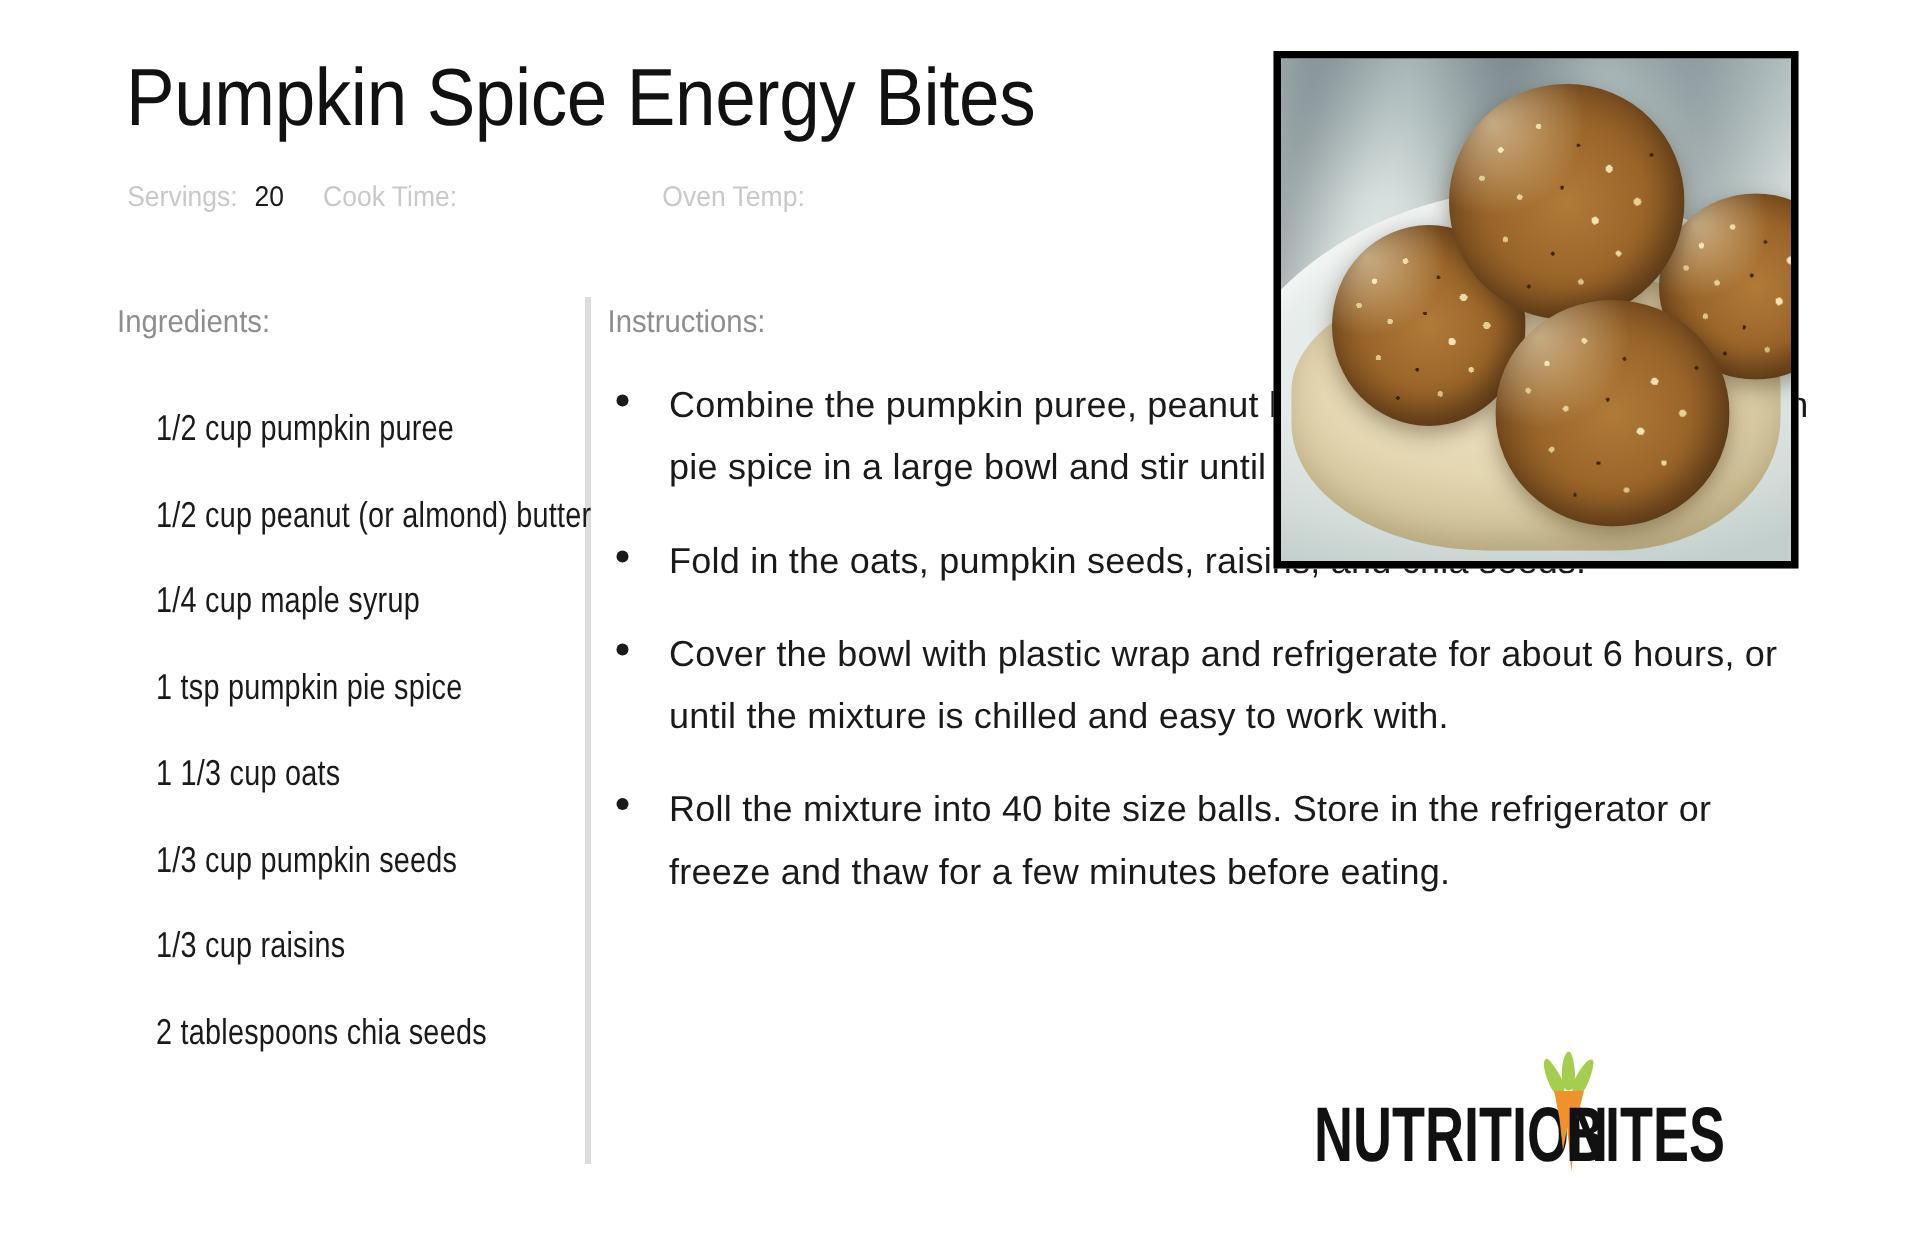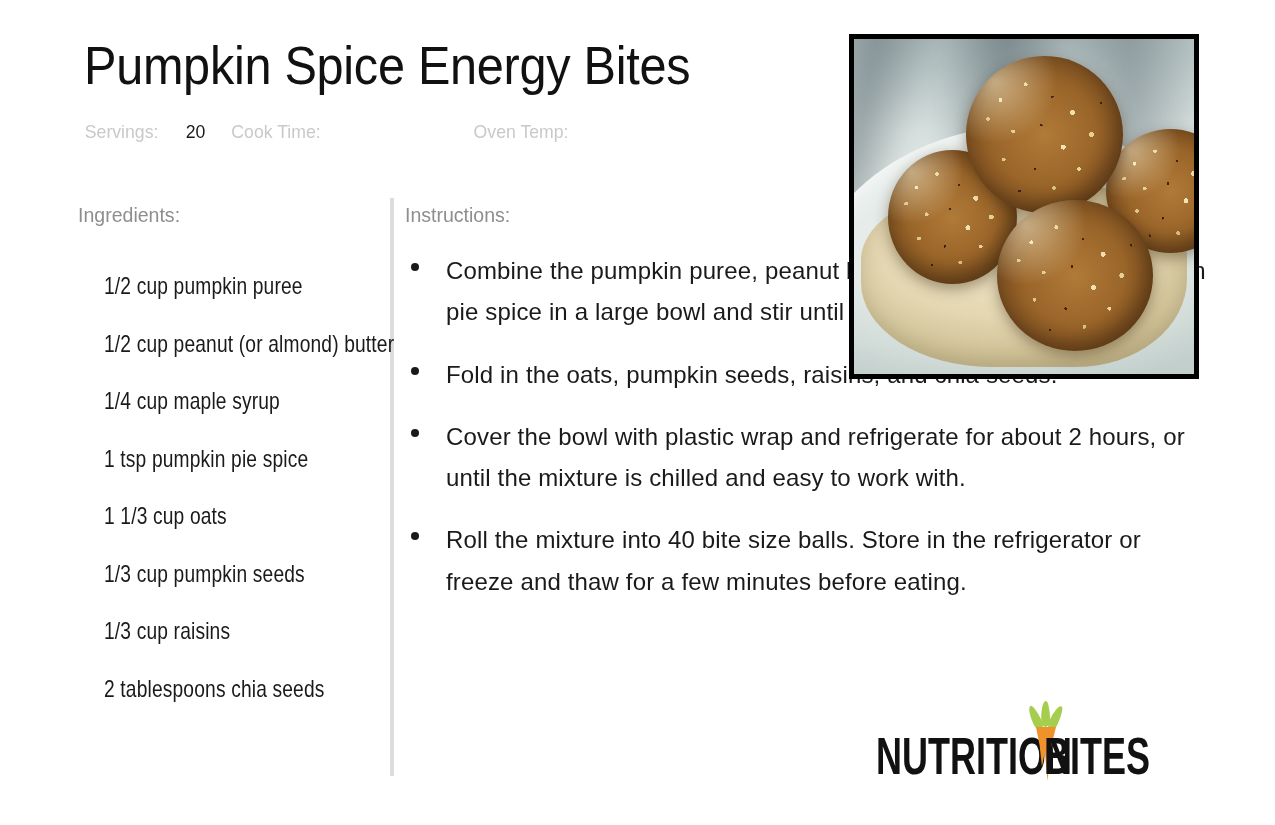--- a/index.html
+++ b/index.html
@@ -38,21 +38,21 @@
     position: absolute;
     left: 82px;
     top: 121px;
     height: 26px;
     display: flex;
     align-items: baseline;
     font-size: 19px;
     color: #c9c9c9;
     white-space: nowrap;
   }
-  .meta-group { display: flex; align-items: flex-end; gap: 16px; }
+  .meta-group { display: flex; align-items: flex-end; }
   .meta-label {
     color: #c9c9c9;
     font-family: "Liberation Sans", sans-serif;
     transform: scaleX(0.93);
     transform-origin: left baseline;
     display: inline-block;
   }
   .meta-value {
     color: #1a1a1a;
     font-size: 19px;
@@ -308,21 +308,21 @@
     <li class="ingredient-item">1/3 cup pumpkin seeds</li>
     <li class="ingredient-item">1/3 cup raisins</li>
     <li class="ingredient-item">2 tablespoons chia seeds</li>
   </ul>
 
 <div class="section-heading instructions-heading">Instructions:</div>
 
 <ul class="instructions-list" id="instructions-list">
     <li class="instruction-item"><span class="instruction-bullet"></span><span class="instruction-text">Combine the pumpkin puree, peanut butter, maple syrup, and pumpkin pie spice in a large bowl and stir until smooth.</span></li>
     <li class="instruction-item"><span class="instruction-bullet"></span><span class="instruction-text">Fold in the oats, pumpkin seeds, raisins, and chia seeds.</span></li>
-    <li class="instruction-item"><span class="instruction-bullet"></span><span class="instruction-text">Cover the bowl with plastic wrap and refrigerate for about 2 hours, or until the mixture is chilled and easy to work with.</span></li>
+    <li class="instruction-item"><span class="instruction-bullet"></span><span class="instruction-text">Cover the bowl with plastic wrap and refrigerate for about 6 hours, or until the mixture is chilled and easy to work with.</span></li>
     <li class="instruction-item"><span class="instruction-bullet"></span><span class="instruction-text">Roll the mixture into 40 bite size balls. Store in the refrigerator or freeze and thaw for a few minutes before eating.</span></li>
   </ul>
 
 <div class="photo-frame">
   <div class="photo-canvas">
     <div class="photo-bg-streaks"></div>
     <div class="photo-bowl"></div>
     <div class="photo-parchment"></div>
     <div class="ball ball-left"></div>
     <div class="ball ball-right"></div>

